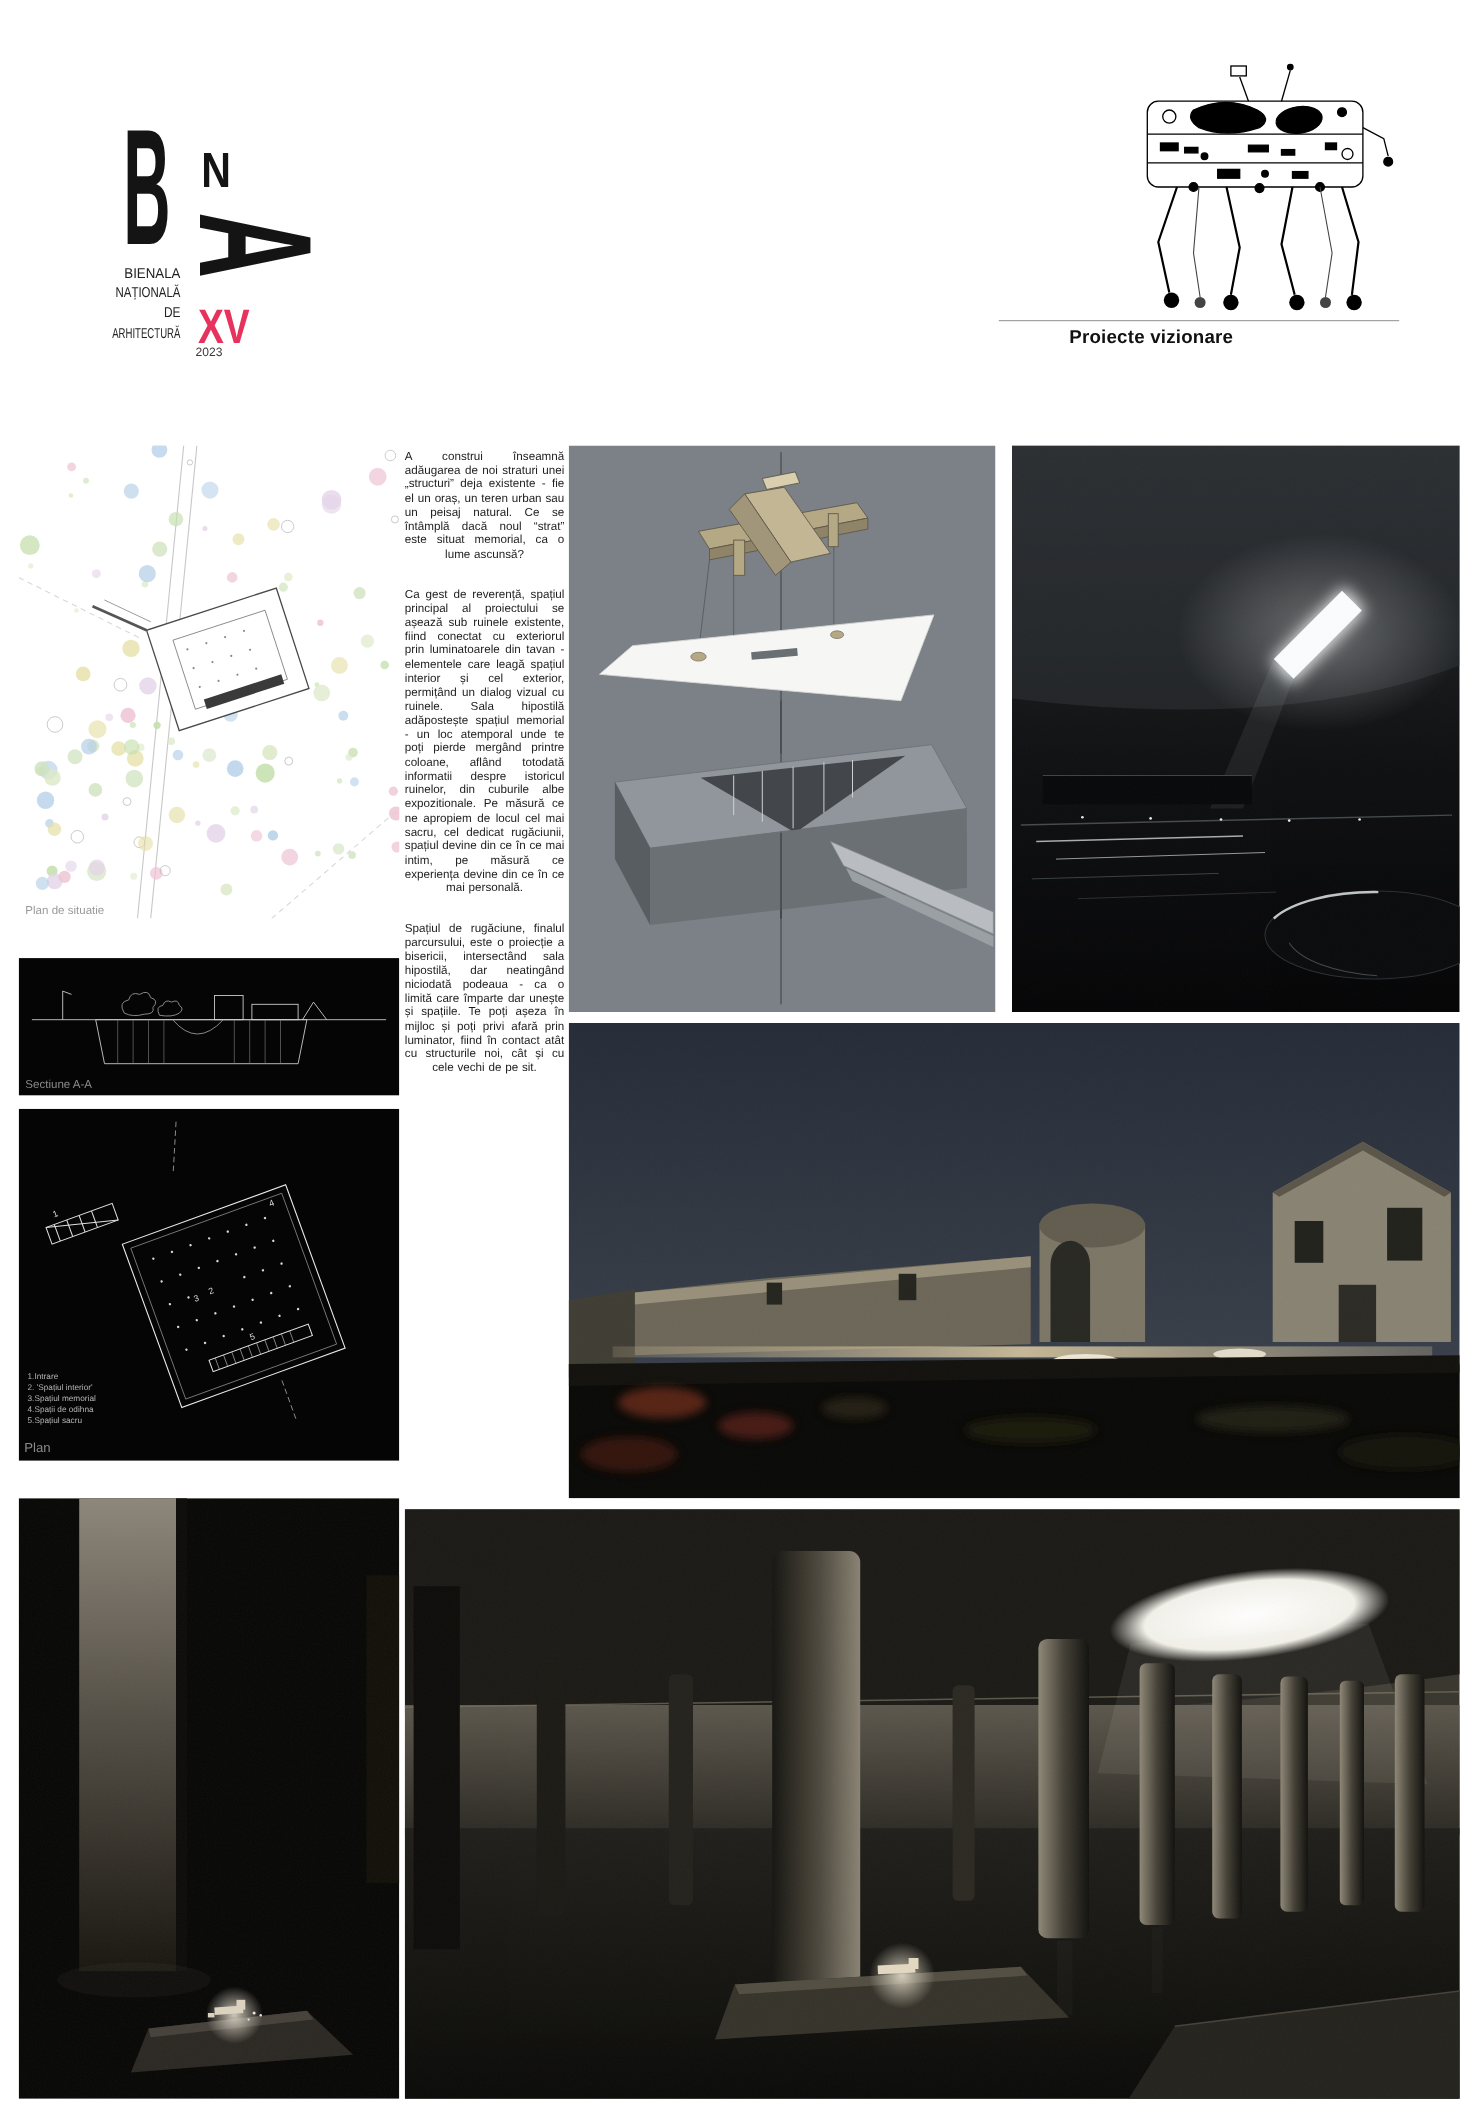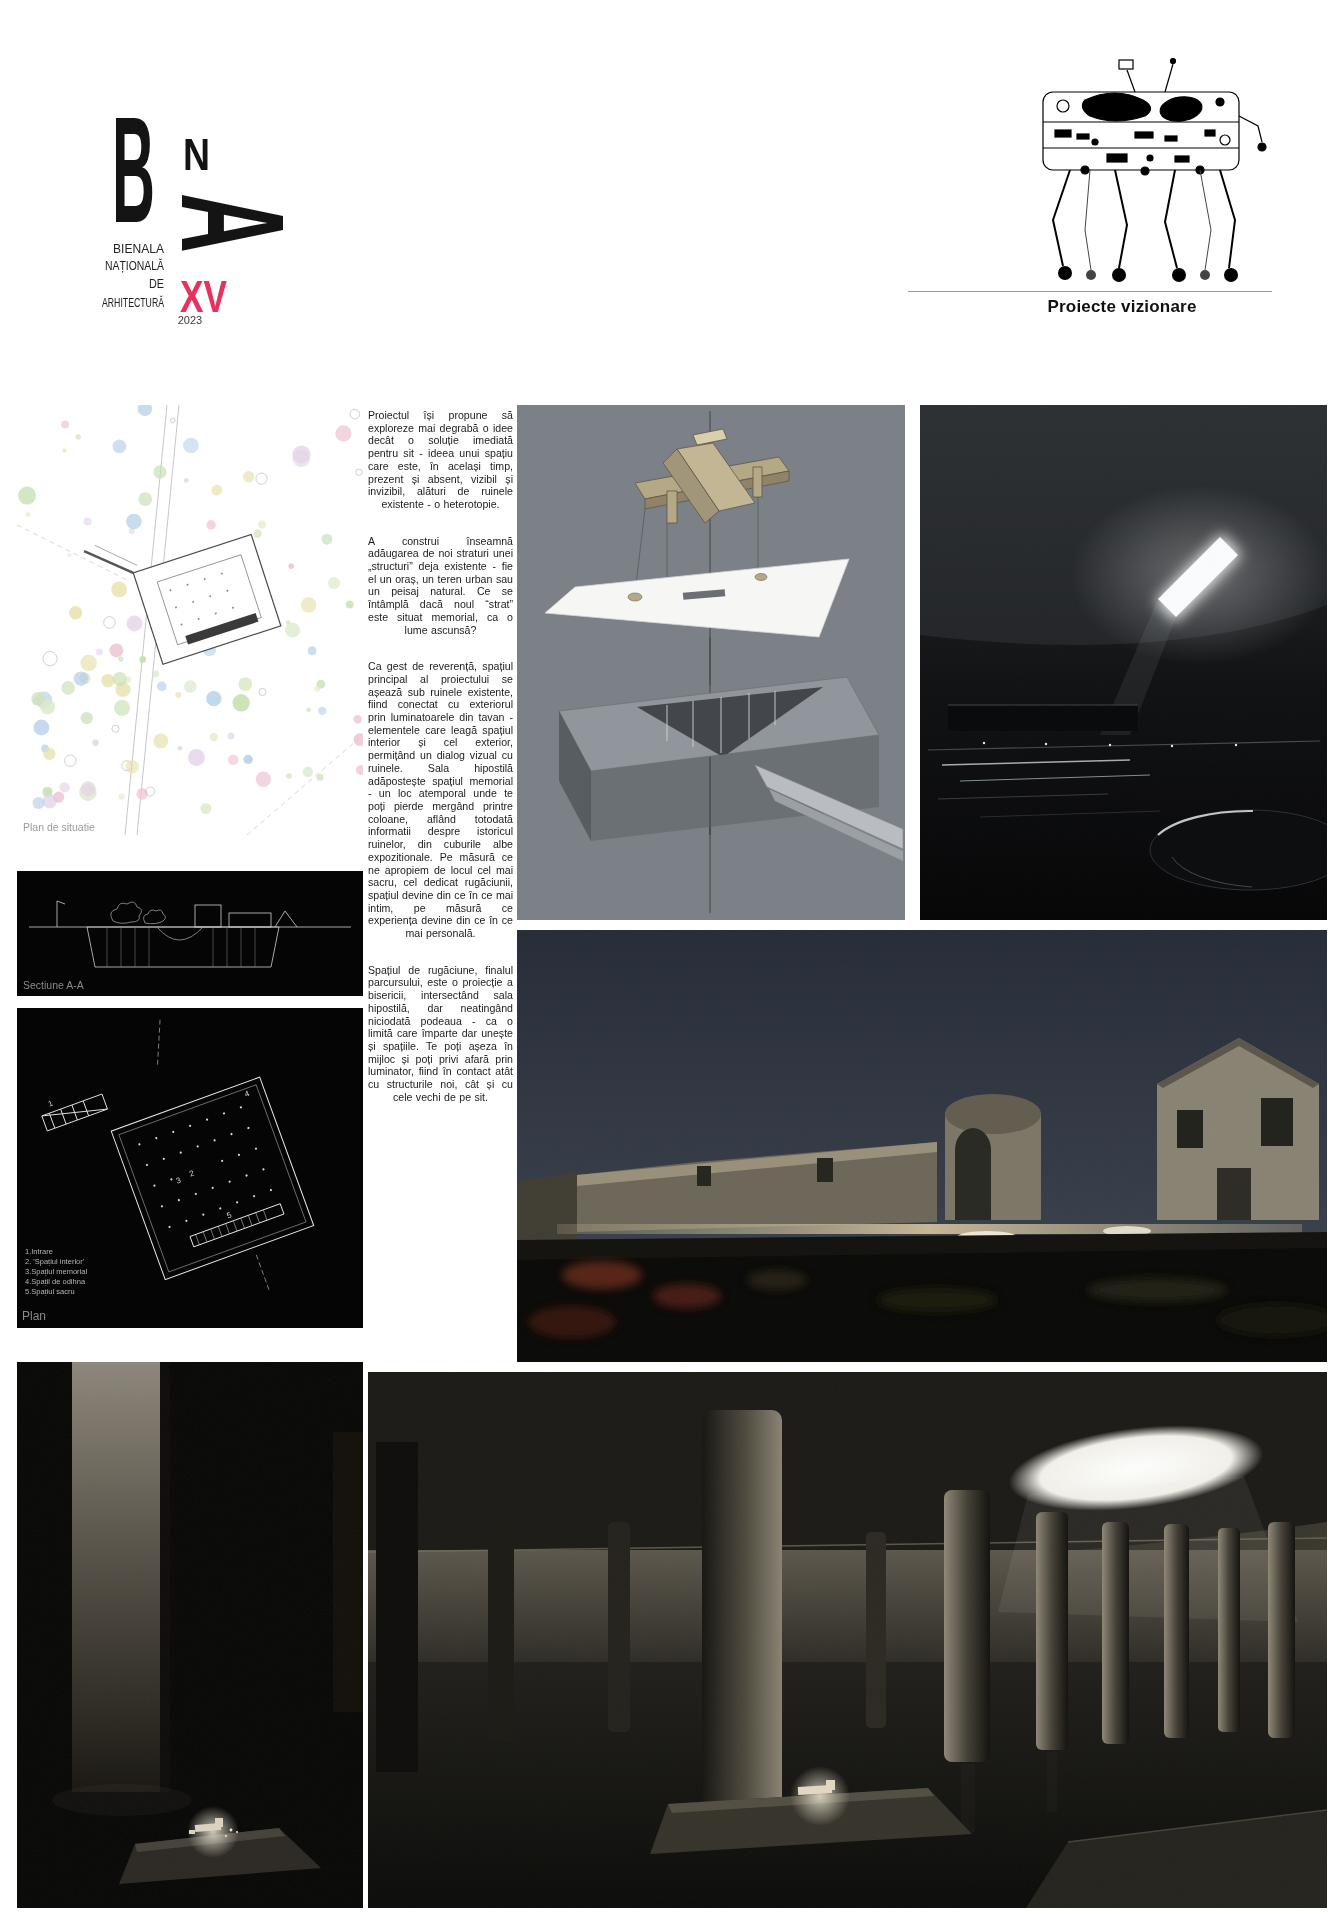--- a/index.html
+++ b/index.html
@@ -13,21 +13,21 @@
     margin:0 0 24px 0;
     font-size:10.6px;
     line-height:12.7px;
     text-align:justify;
     text-align-last:center;
     word-spacing:0.5px;
   }
   
   #category-label{
     position:absolute;left:972px;top:297px;width:300px;
-    text-align:center;font-size:17px;font-weight:600;color:#111;
+    text-align:left;font-size:17px;font-weight:600;color:#111;
     letter-spacing:0.2px;
   }
   #header-rule{position:absolute;left:908px;top:291px;width:364px;height:1px;background:#9a9a9a;}
   svg text{font-family:"Liberation Sans","DejaVu Sans",sans-serif;}
 </style>
 </head>
 <body>
 
 <div id="board">
 
@@ -370,21 +370,20 @@
     </g>
     <g fill="#efe8d8">
         <circle cx="214" cy="468" r="1.4"></circle>
         <circle cx="220" cy="470" r="1.1"></circle>
         <circle cx="209" cy="474" r="1"></circle>
       </g>
     <rect width="346" height="546" filter="url(#grainL)" opacity="0.5"></rect>
   </svg>
 
   <div id="text-col">
-    <p>Proiectul își propune să exploreze mai degrabă o idee decât o soluție imediată pentru sit - ideea unui spațiu care este, în același timp, prezent și absent, vizibil și invizibil, alături de ruinele existente - o heterotopie.</p>
     <p>A construi înseamnă adăugarea de noi straturi unei „structuri” deja existente - fie el un oraș, un teren urban sau un peisaj natural. Ce se întâmplă dacă noul “strat” este situat memorial, ca o lume ascunsă?</p>
     <p>Ca gest de reverență, spațiul principal al proiectului se așează sub ruinele existente, fiind conectat cu exteriorul prin luminatoarele din tavan - elementele care leagă spațiul interior și cel exterior, permițând un dialog vizual cu ruinele. Sala hipostilă adăpostește spațiul memorial - un loc atemporal unde te poți pierde mergând printre coloane, aflând totodată informatii despre istoricul ruinelor, din cuburile albe expozitionale. Pe măsură ce ne apropiem de locul cel mai sacru, cel dedicat rugăciunii, spațiul devine din ce în ce mai intim, pe măsură ce experiența devine din ce în ce mai personală.</p>
     <p>Spațiul de rugăciune, finalul parcursului, este o proiecție a bisericii, intersectând sala hipostilă, dar neatingând niciodată podeaua - ca o limită care împarte dar unește și spațiile. Te poți așeza în mijloc și poți privi afară prin luminator, fiind în contact atât cu structurile noi, cât și cu cele vechi de pe sit.</p>
   </div>
 
   <svg class="panel" style="left:517px;top:405px;" width="388" height="515" viewBox="0 0 388 515">
     <rect width="388" height="515" fill="#7b8187"></rect>
     <line x1="193" y1="6" x2="193" y2="508" stroke="#3c3f42" stroke-width="0.9"></line>
 
     <g stroke="#5f584a" stroke-width="0.8">

